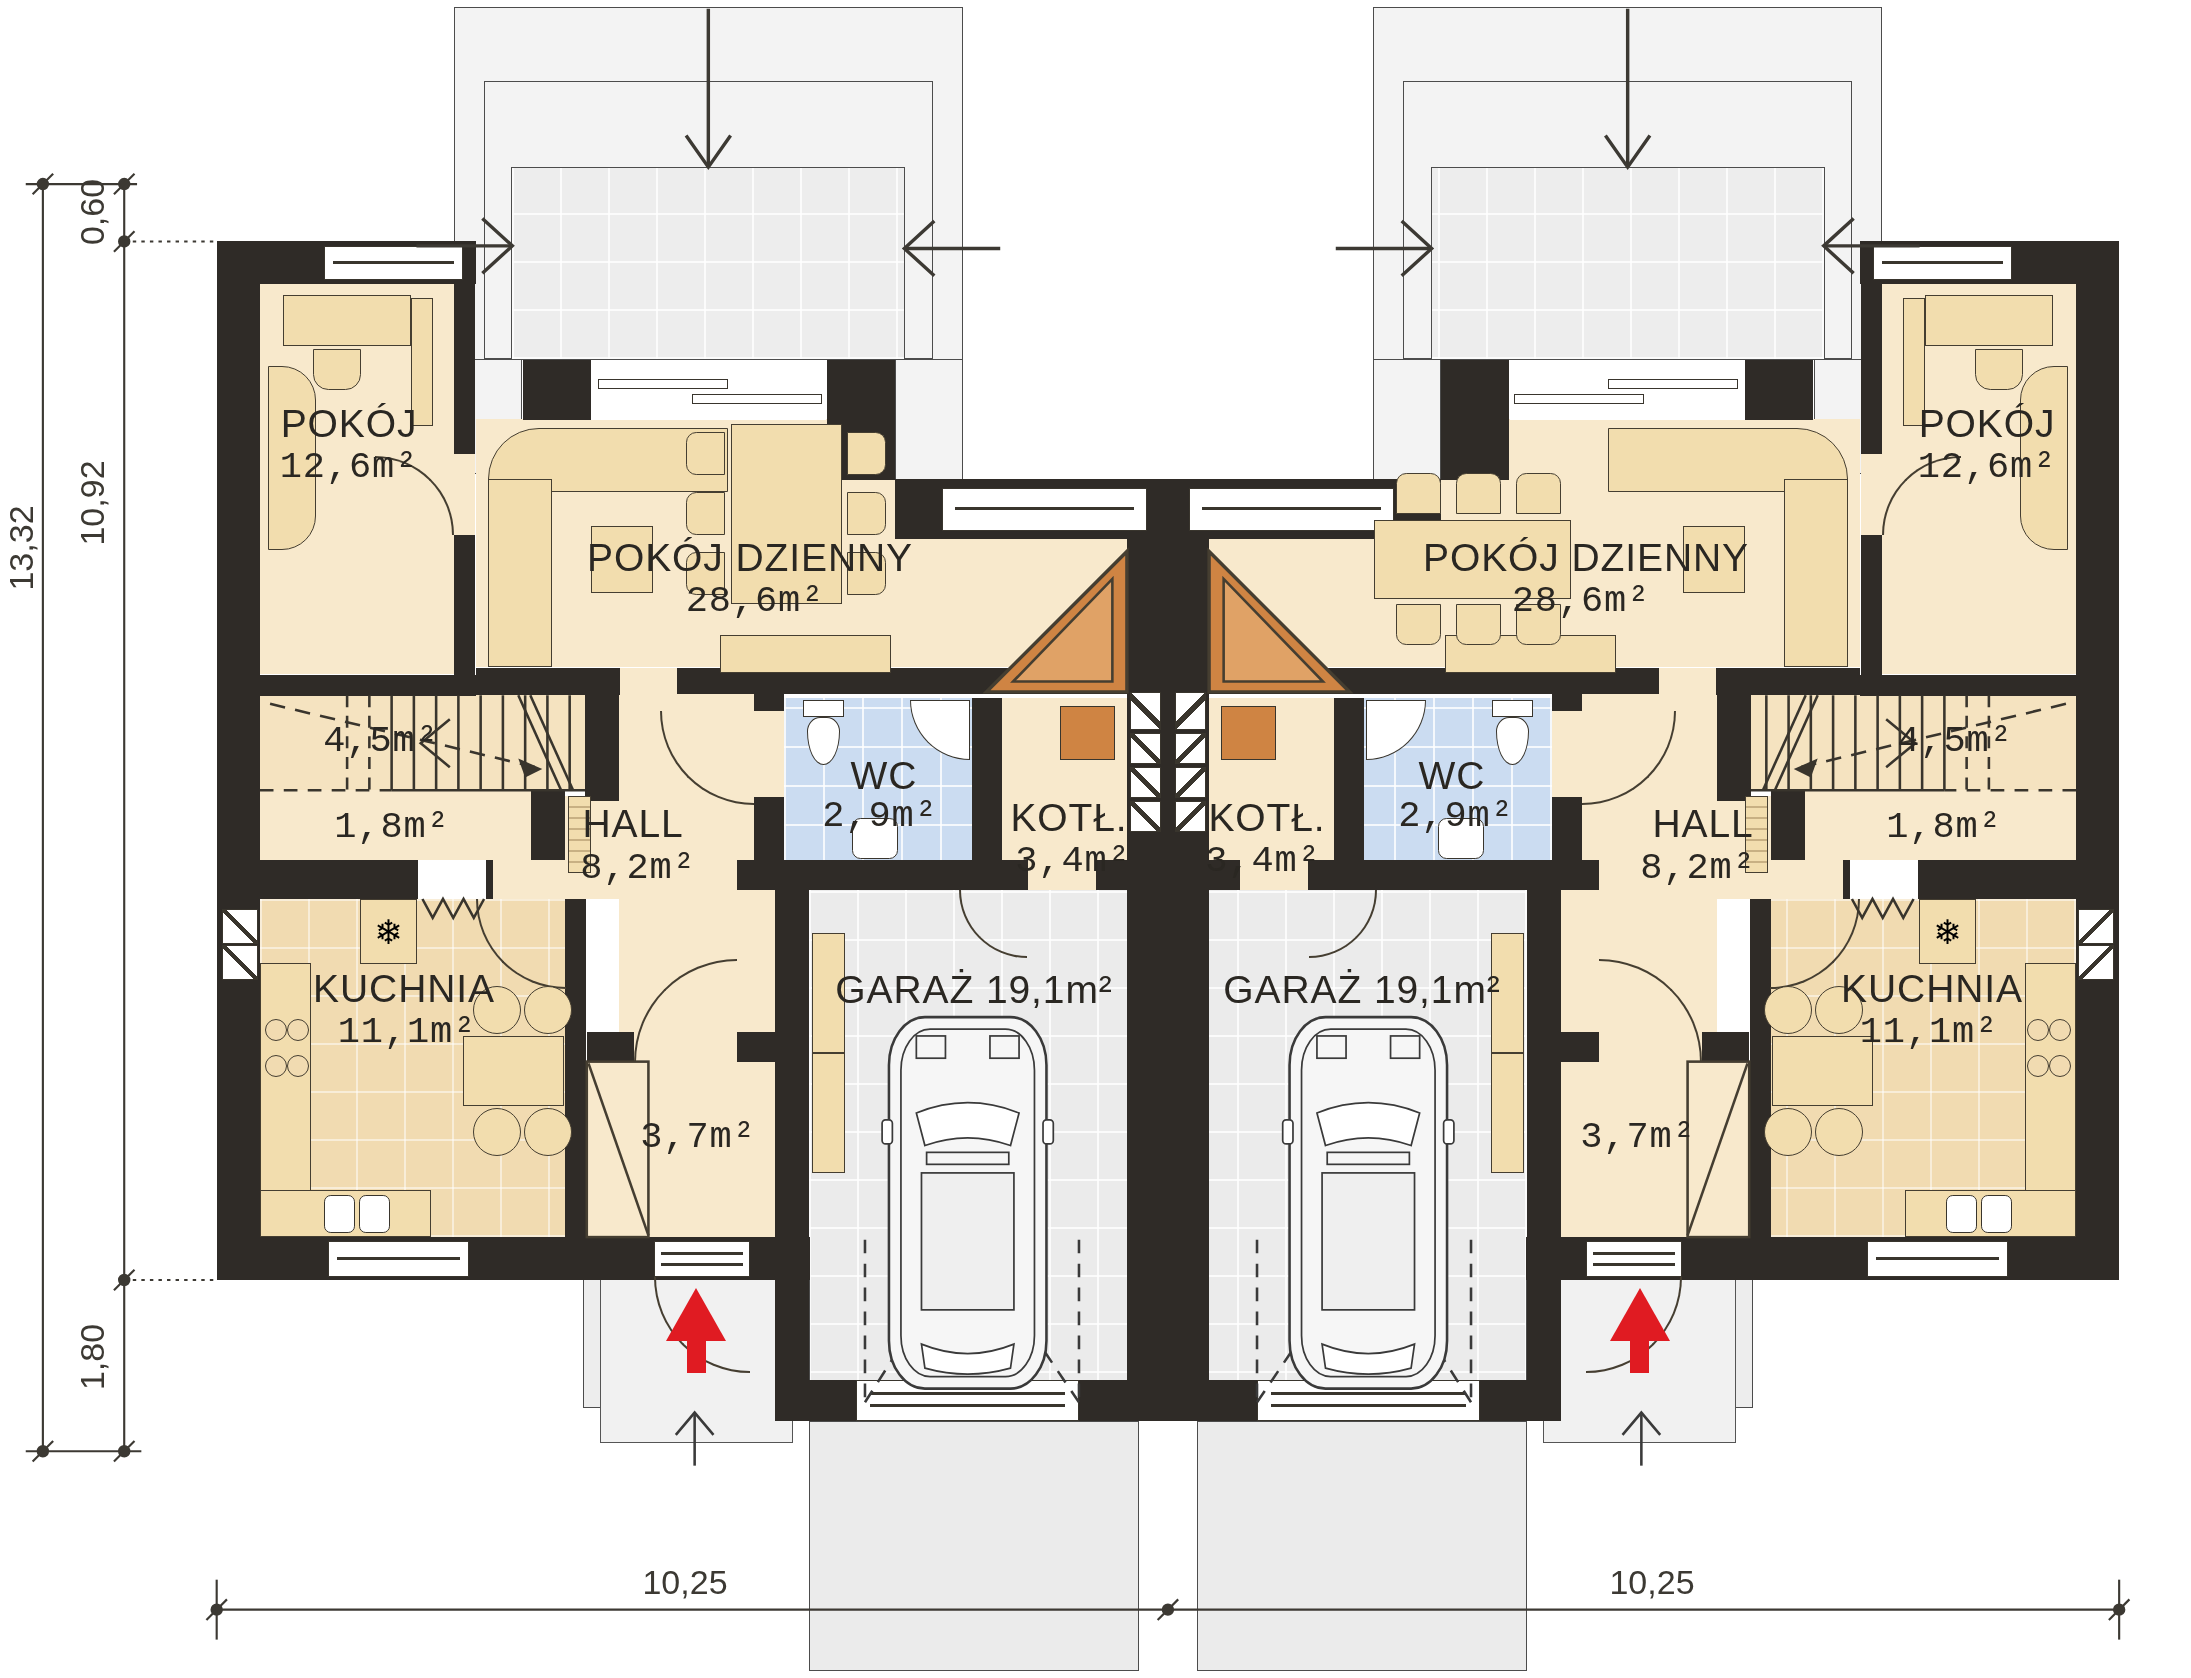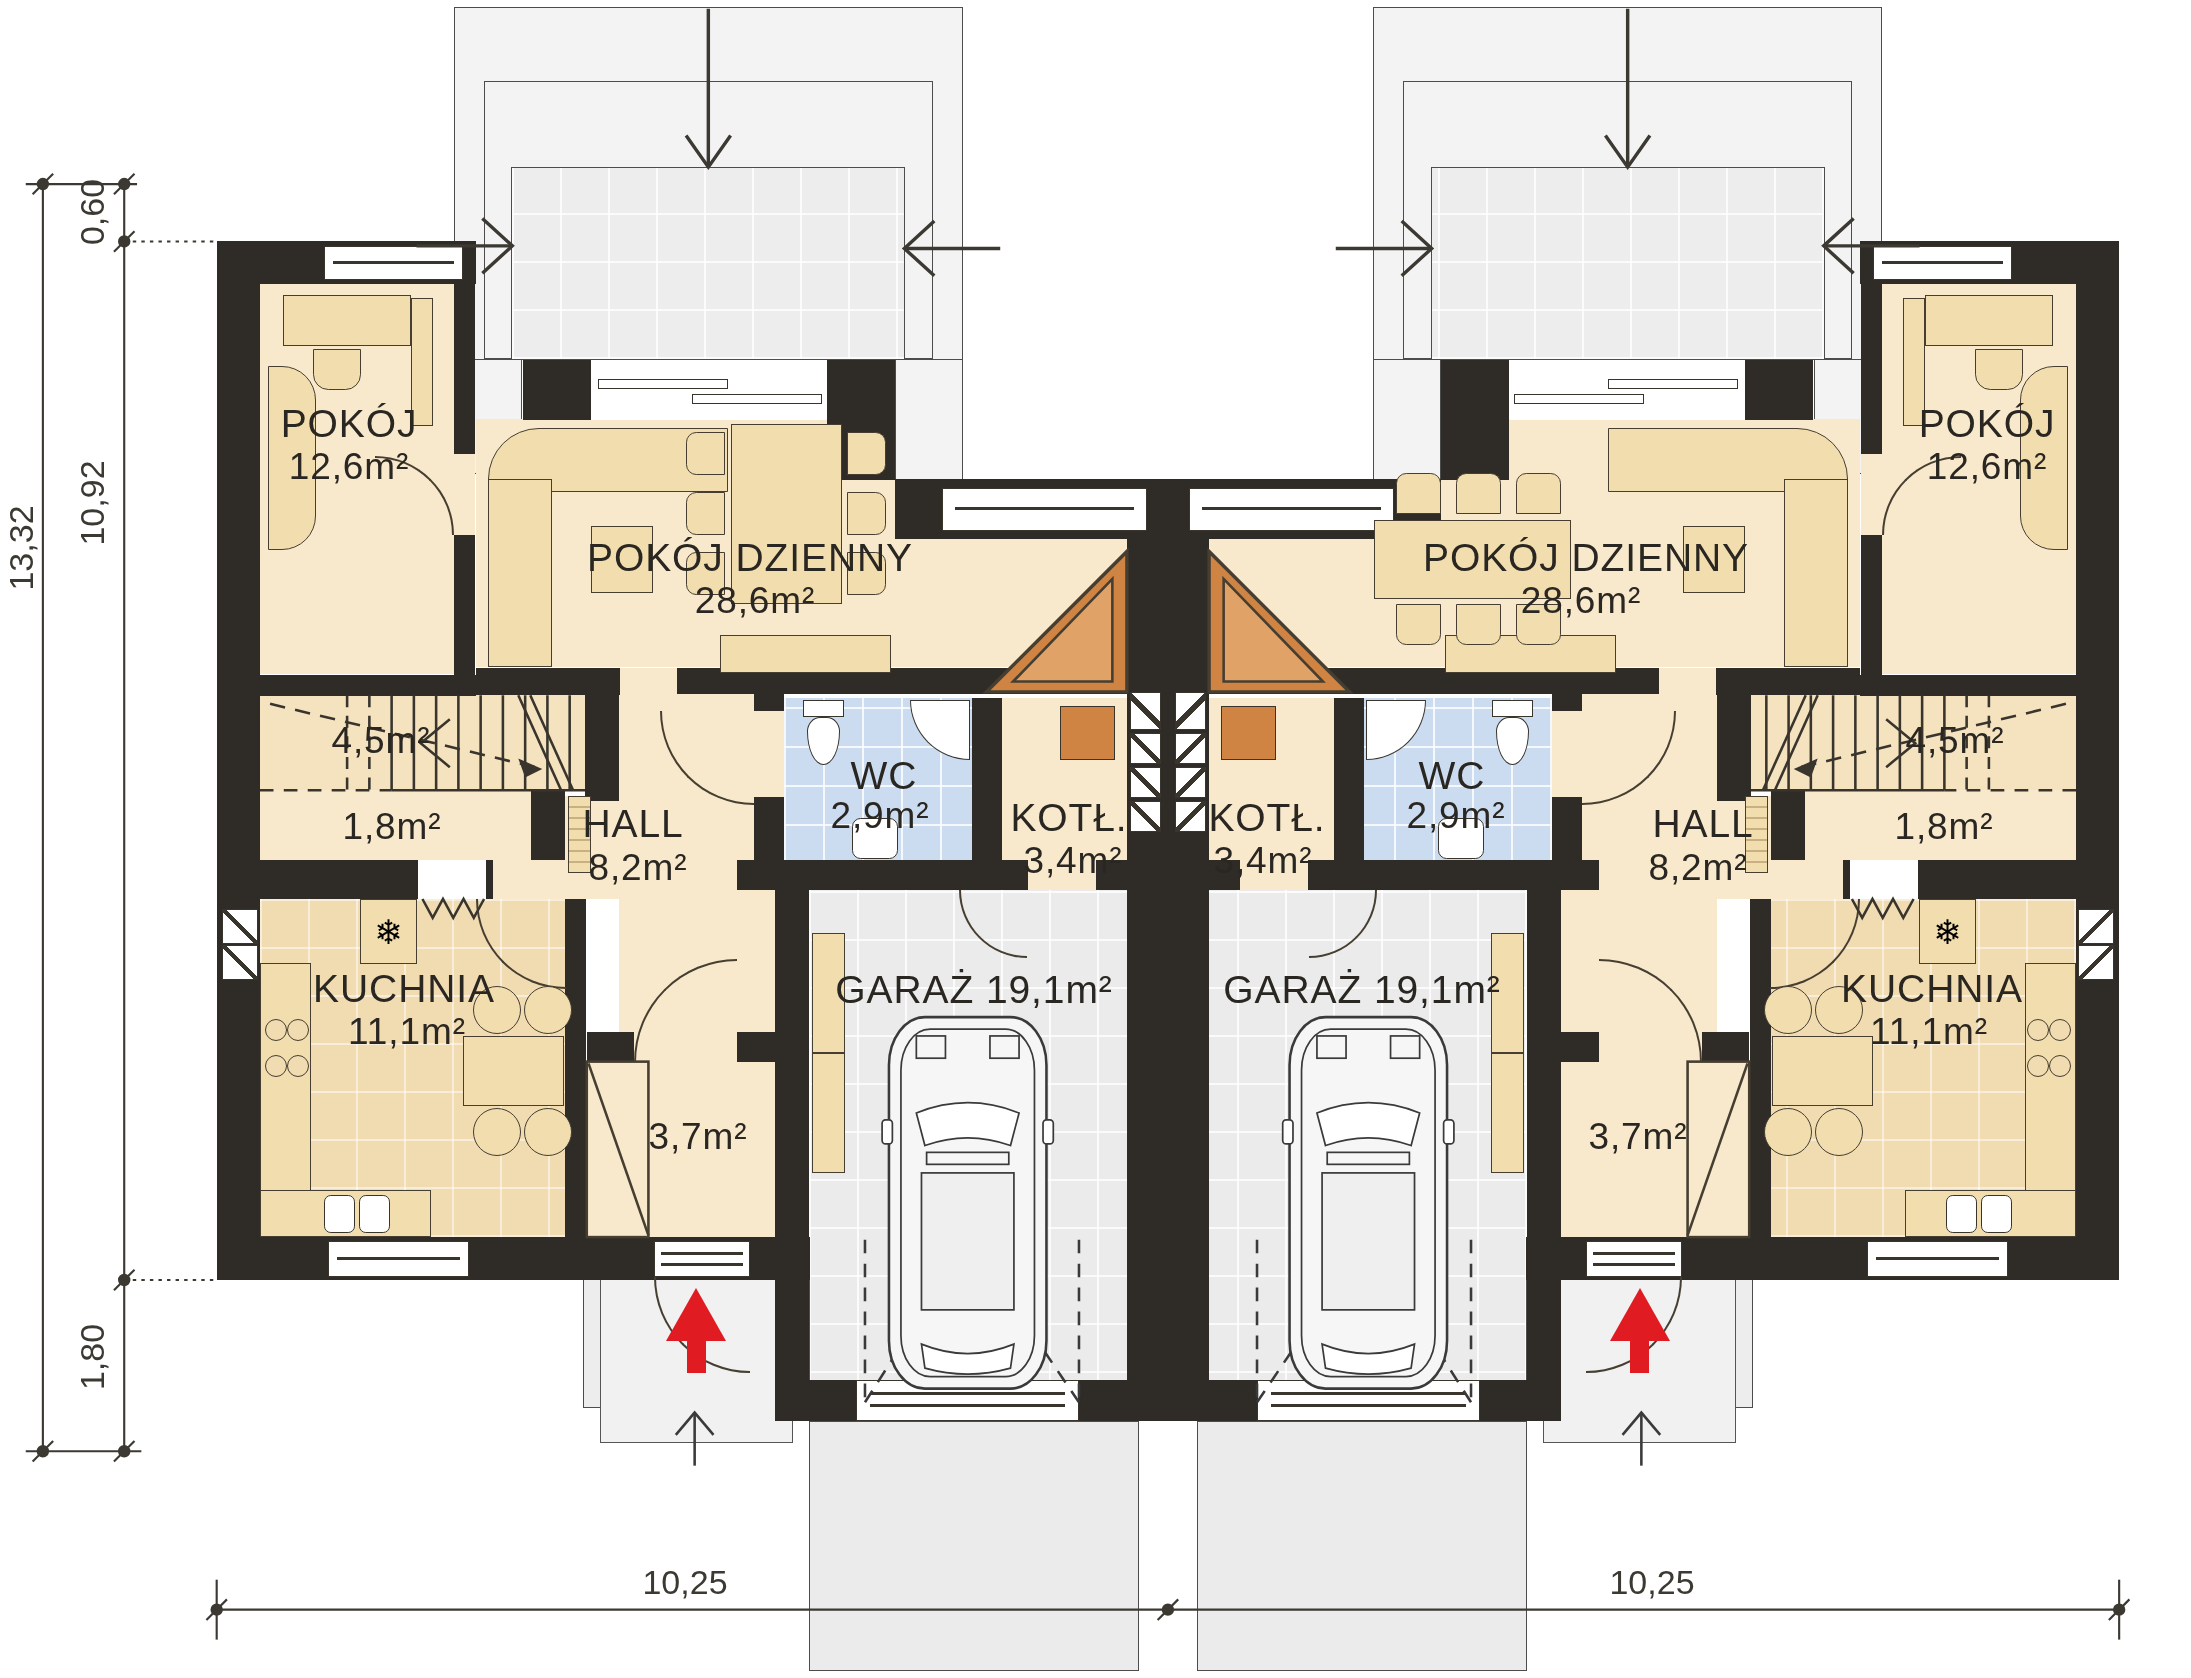--- a/index.html
+++ b/index.html
@@ -30,21 +30,21 @@
   .whitegap{position:absolute;background:#ffffff;}
   .arc{position:absolute;box-sizing:border-box;border:0 solid #453e31;}
   .arc.bl{border-left:2.6px solid #453e31;border-bottom:2.6px solid #453e31;border-bottom-left-radius:100% 100%;}
   .arc.tl{border-left:2.6px solid #453e31;border-top:2.6px solid #453e31;border-top-left-radius:100% 100%;}
   .arc.tr{border-right:2.6px solid #453e31;border-top:2.6px solid #453e31;border-top-right-radius:100% 100%;}
   .circ{position:absolute;border:1.7px solid #453e31;border-radius:50%;background:#f2ddae;box-sizing:border-box;}
   .flue{position:absolute;width:31px;background:#fff;border:1.7px solid #39352d;box-sizing:border-box;
         background-image:linear-gradient(45deg,transparent 44%,#39352d 44% 56%,transparent 56%);}
   .lbl{position:absolute;color:#2a2722;white-space:nowrap;transform:translate(-50%,-50%);
        font-size:39px;letter-spacing:0.9px;}
-  .lbl.small{font-size:37px;}
+  .lbl.small{font-size:37px;font-family:Liberation Mono, monospace;}
   .u2 .lbl{transform:translate(-50%,-50%) scaleX(-1);}
   .dim{position:absolute;color:#3c3933;font-size:34px;white-space:nowrap;transform:translate(-50%,-50%) rotate(-90deg);}
   .dimh{position:absolute;color:#3c3933;font-size:34px;white-space:nowrap;transform:translate(-50%,-50%);}
   svg{position:absolute;left:0;top:0;}
   .redarrow{position:absolute;}
 </style>
 </head>
 <body>
 
 <div id="plan">

